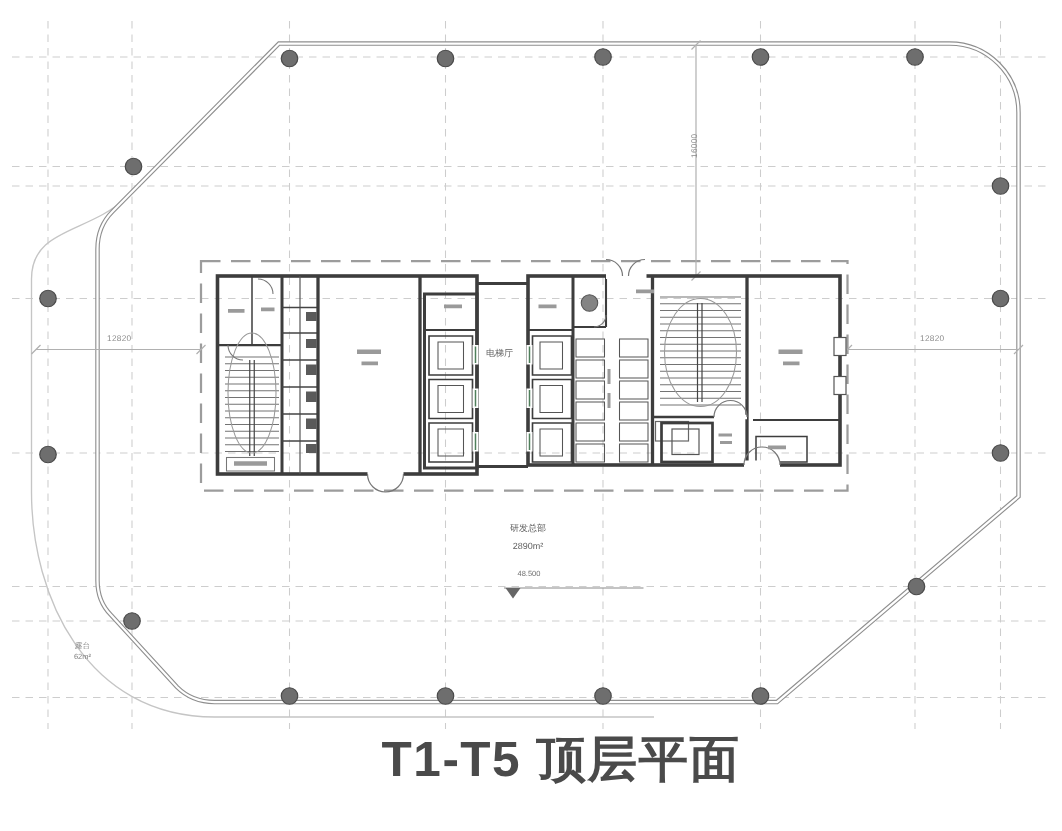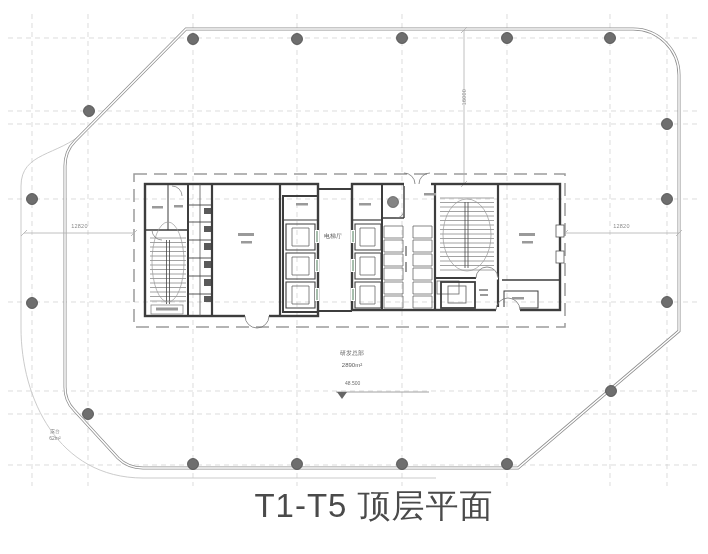--- a/index.html
+++ b/index.html
@@ -10,21 +10,21 @@
   .stage svg{position:absolute;left:0;top:0;}
   .lbl{position:absolute;color:#777;line-height:1.15;white-space:nowrap;}
   .lbl.center{text-align:center;white-space:normal;}
   .dim{font-size:5.5px;color:#8a8a8a;letter-spacing:.2px;}
   .room{font-size:6px;color:#5f5f5f;}
   .tiny{font-size:5px;color:#808080;}
   .level{font-size:5px;color:#6f6f6f;}
   .vdim{transform:rotate(-90deg);transform-origin:center center;}
   .title{
     position:absolute;left:40px;right:0;top:484px;text-align:center;
-    font-size:33px;font-weight:normal;color:#4a4a4a;letter-spacing:1px;
+    font-size:33px;font-weight:bold;color:#4a4a4a;letter-spacing:1px;
   }
 </style>
 </head>
 <body>
 
 <div class="stage">
 
   <svg width="708" height="554" viewBox="0 0 708 554">
 
     <g stroke="#cdcdcd" stroke-width="0.7" stroke-dasharray="5 4">

